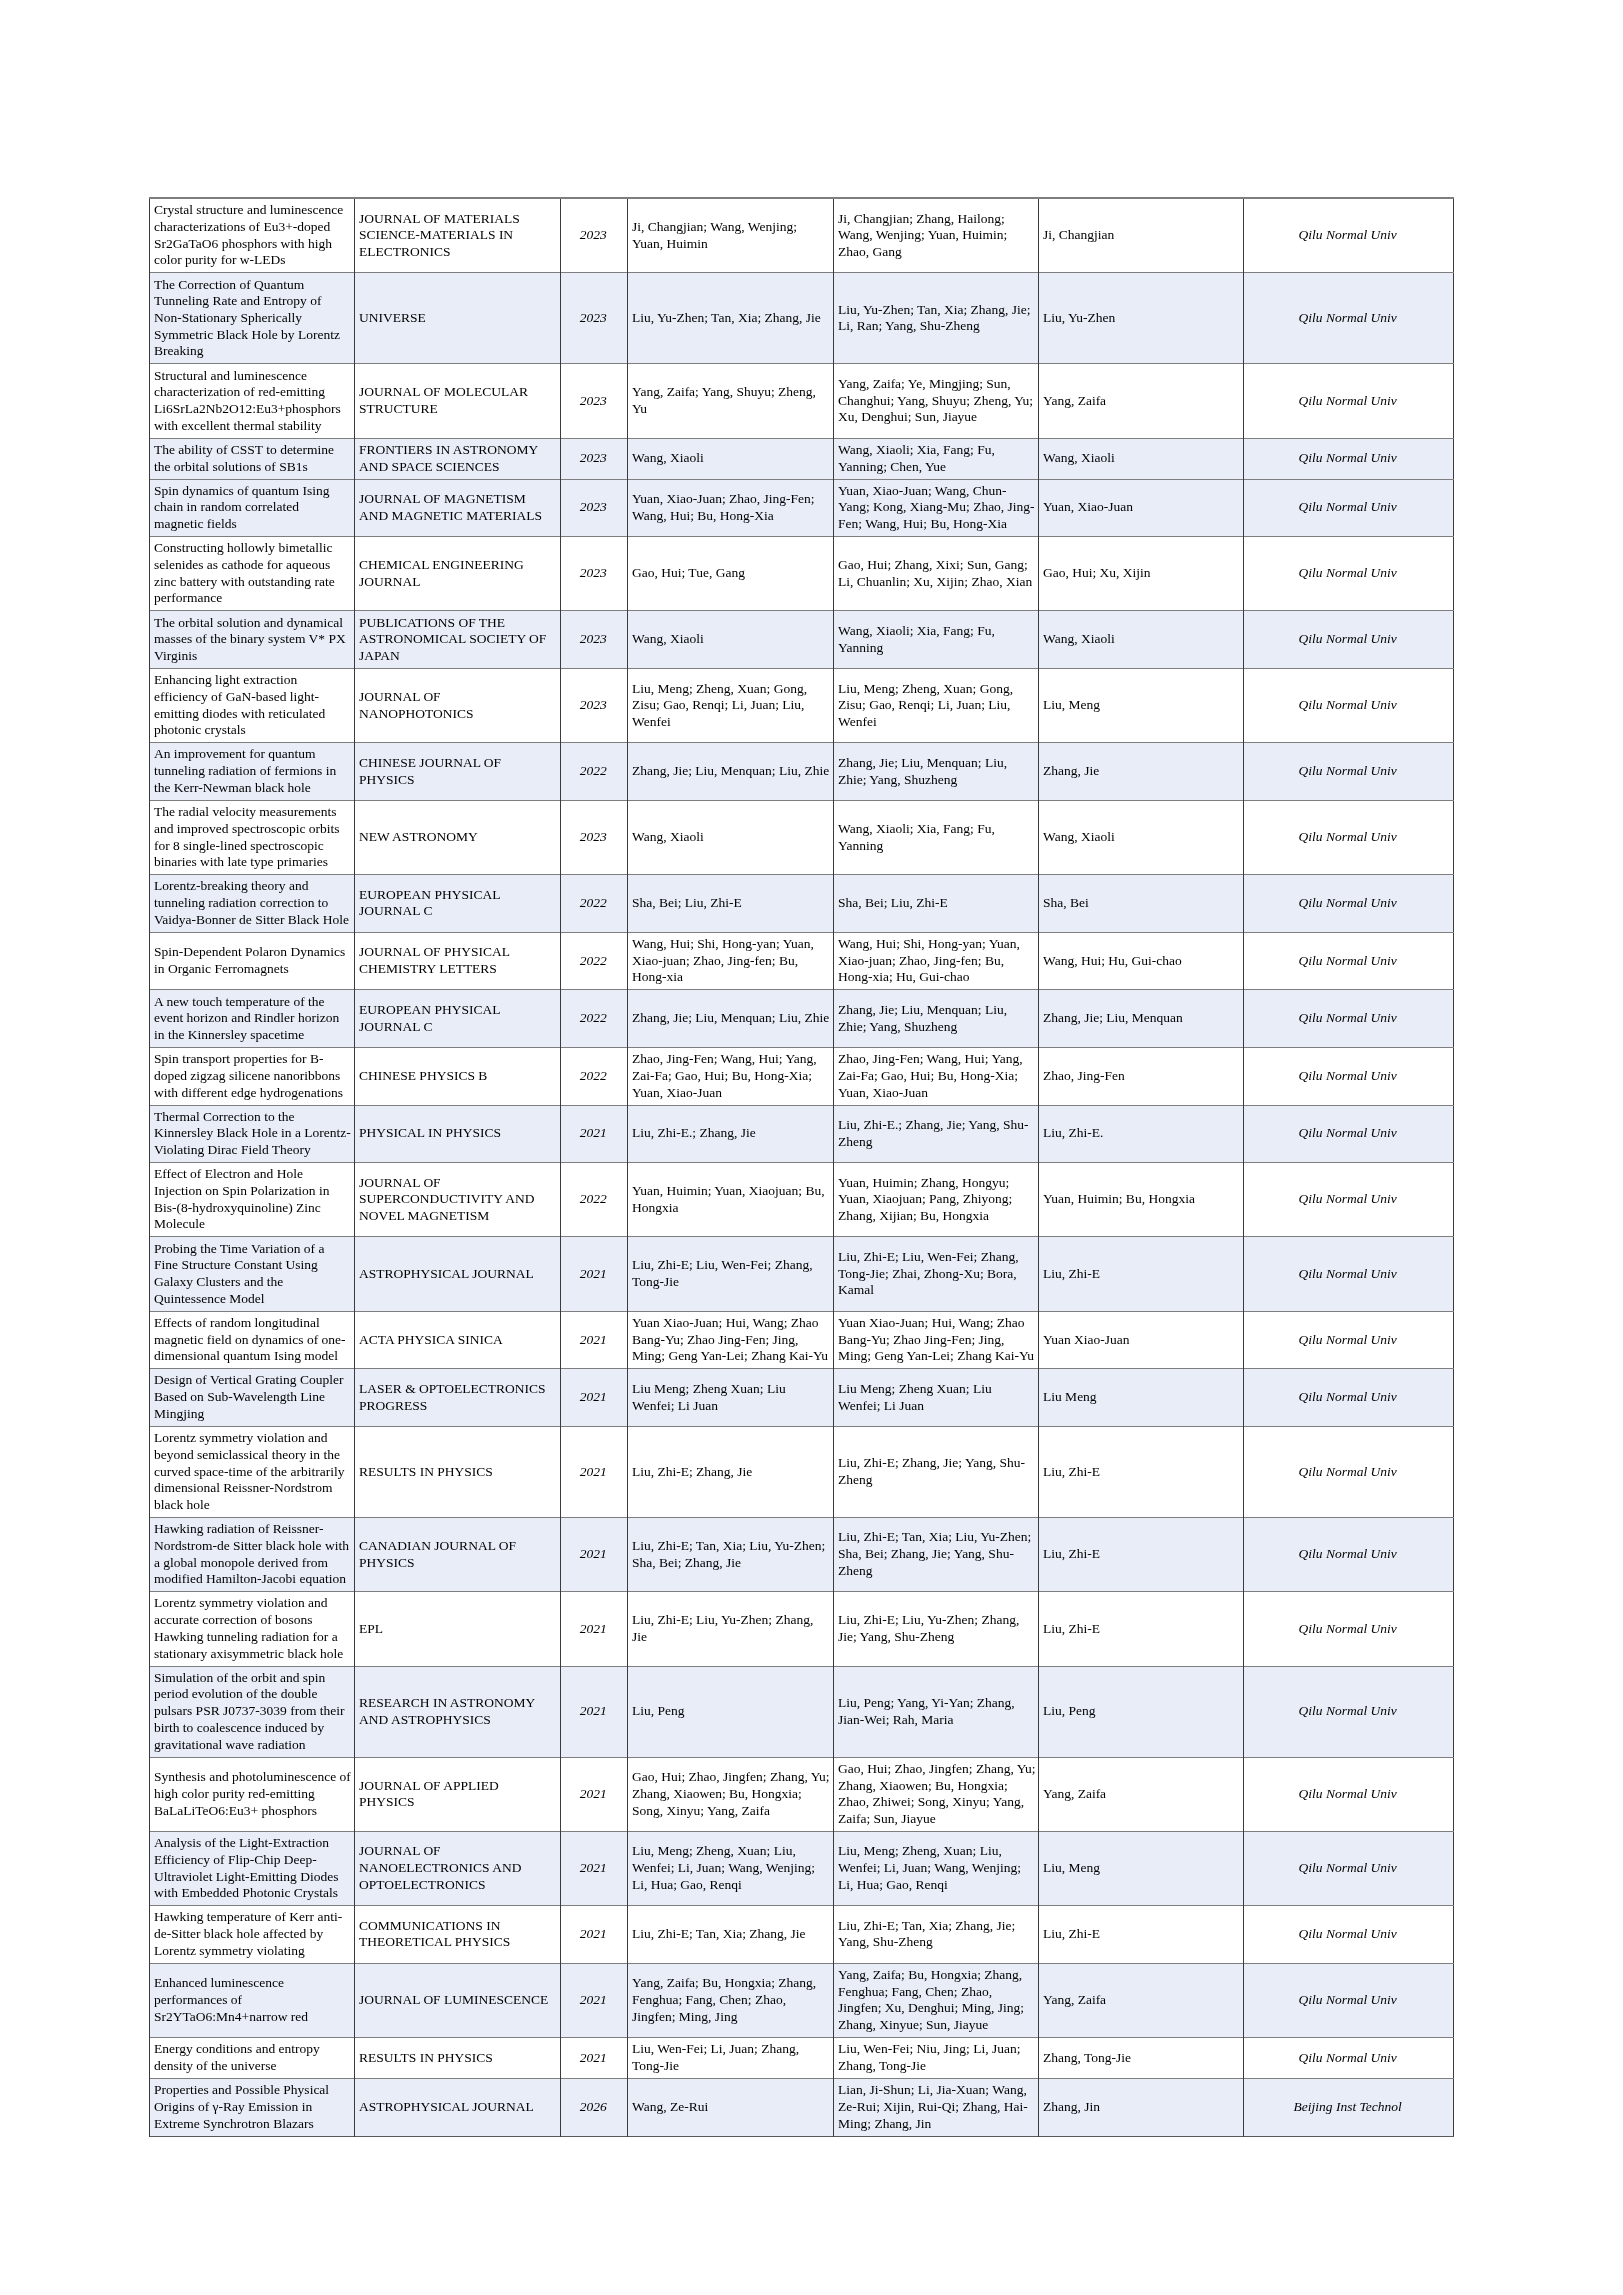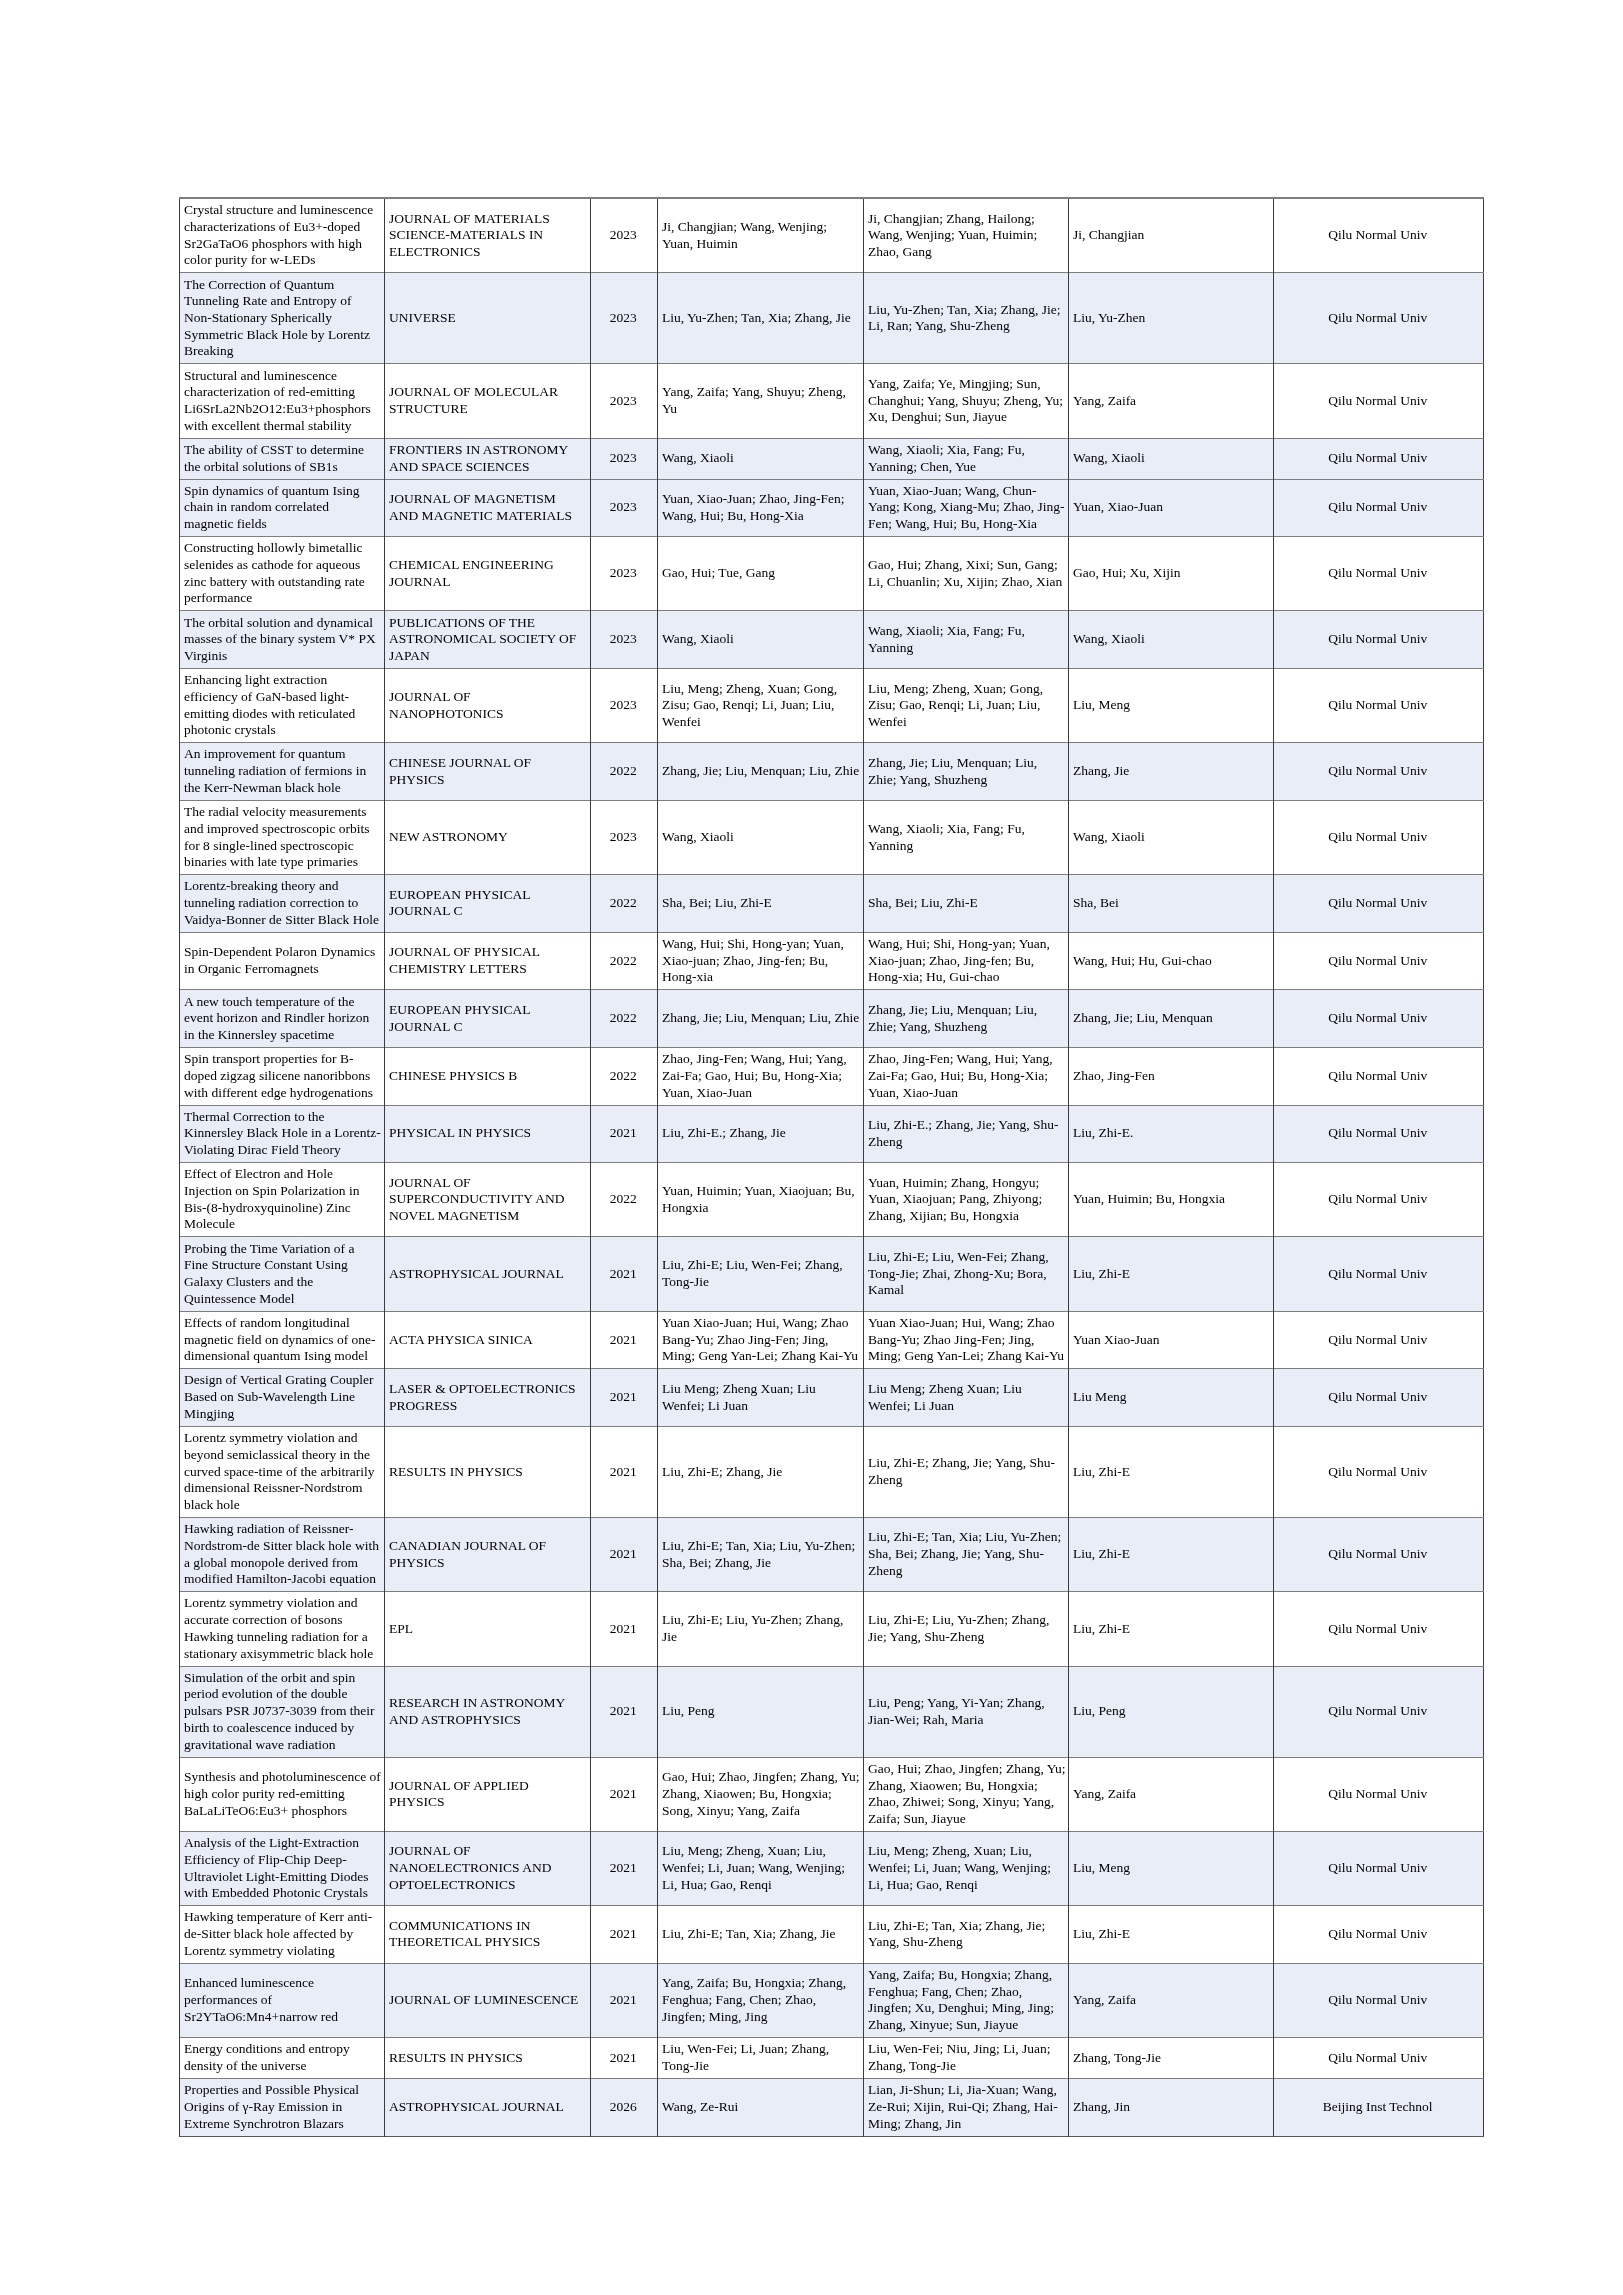--- a/index.html
+++ b/index.html
@@ -1,36 +1,36 @@
 <!DOCTYPE html>
 <html style="font-size:12.7px"><head>
 <meta charset="utf-8">
 <style>
   html,body{margin:0;padding:0;}
   body{
     width:1623px;height:2295px;position:relative;background:#ffffff;
     font-family:"Liberation Serif","DejaVu Serif",serif;color:#000;
   }
-  .sheet{position:absolute;left:149px;top:197px;margin-left:30px;}
+  .sheet{position:absolute;left:149px;top:197px;}
   table{
     border-collapse:collapse;table-layout:fixed;width:1303px;
     border-left:0.8px solid #3b3b3b;border-right:0.8px solid #3b3b3b;
     border-top:2.4px solid #7e7e7e;border-bottom:1.6px solid #5a5a5a;
   }
   td{
     border-left:0.8px solid #3b3b3b;
     border-top:1.6px solid #7e7e7e;
     vertical-align:middle;
     font-size:13.5px;line-height:1.24;
     padding:3.2px 2.4px 3.2px 4px;
     overflow-wrap:break-word;
     background:#ffffff;
   }
   tr.alt td{background:#e8edf8;}
-  td.c-year,td.c-inst{text-align:center;padding-left:0;padding-right:1.6px;}
+  td.c-year,td.c-inst{text-align:center;padding-left:0;padding-right:1.6px;font-style:italic;}
 </style>
 </head>
 <body>
 
 <div class="sheet">
   <table>
     <colgroup>
       <col style="width:205px">
       <col style="width:206px">
       <col style="width:67px">

